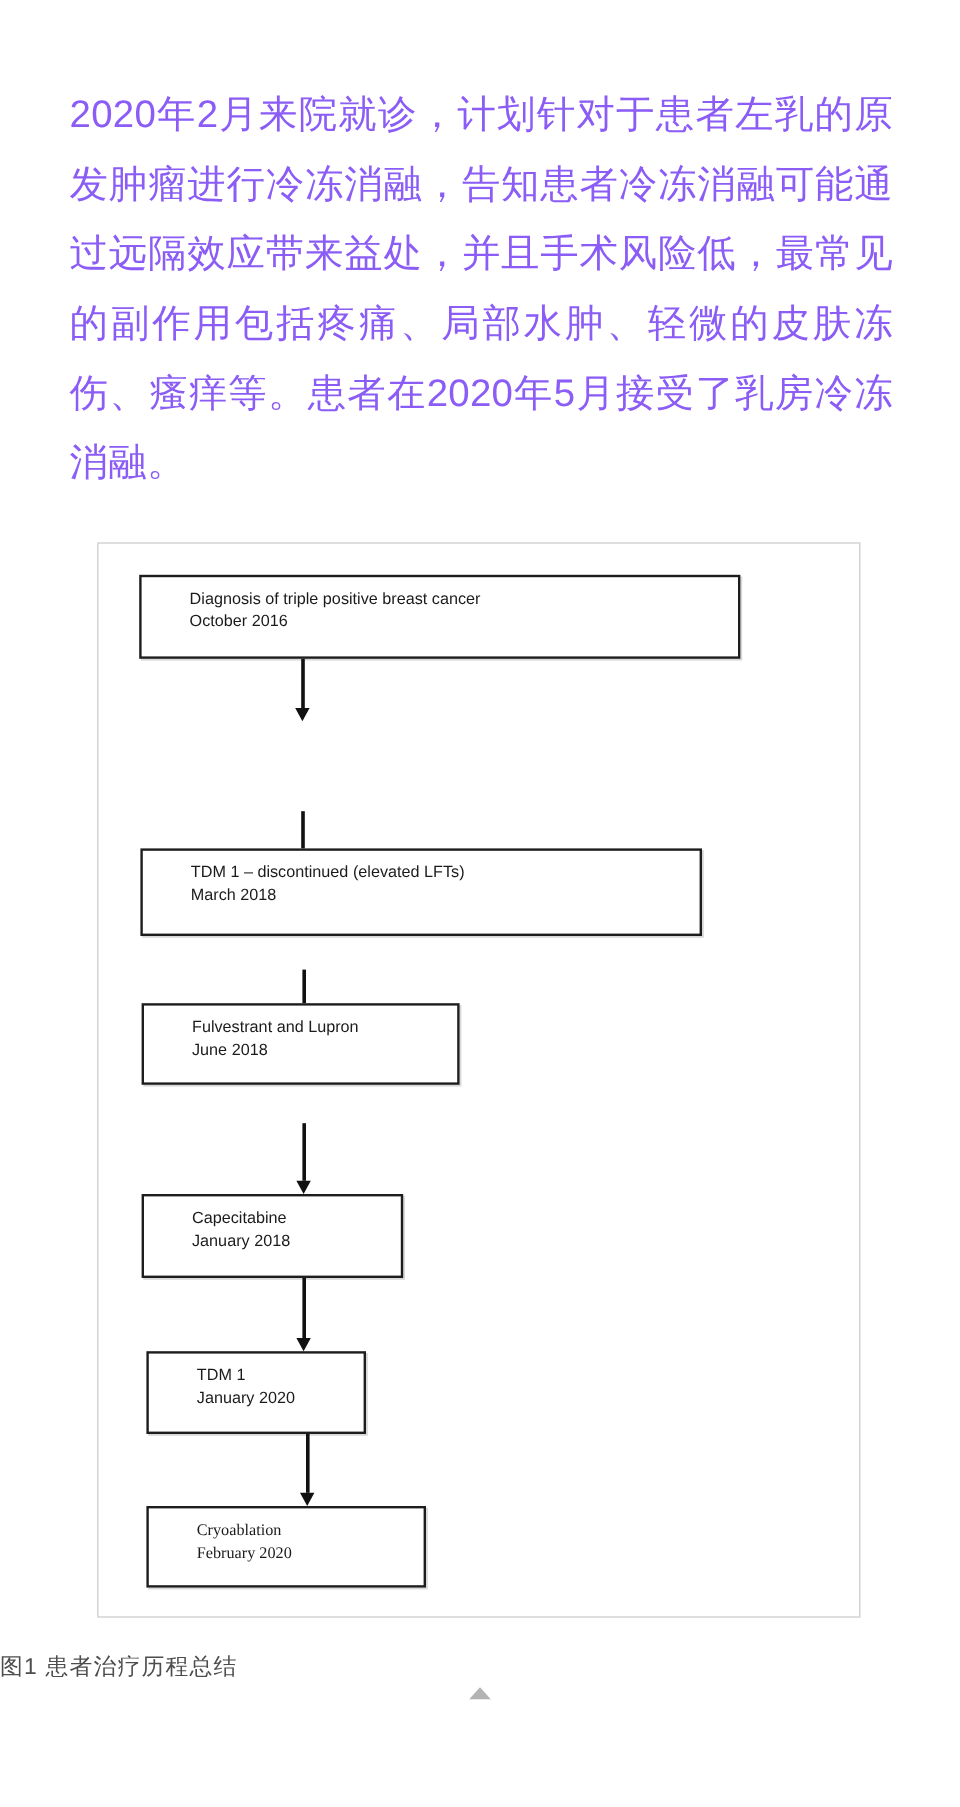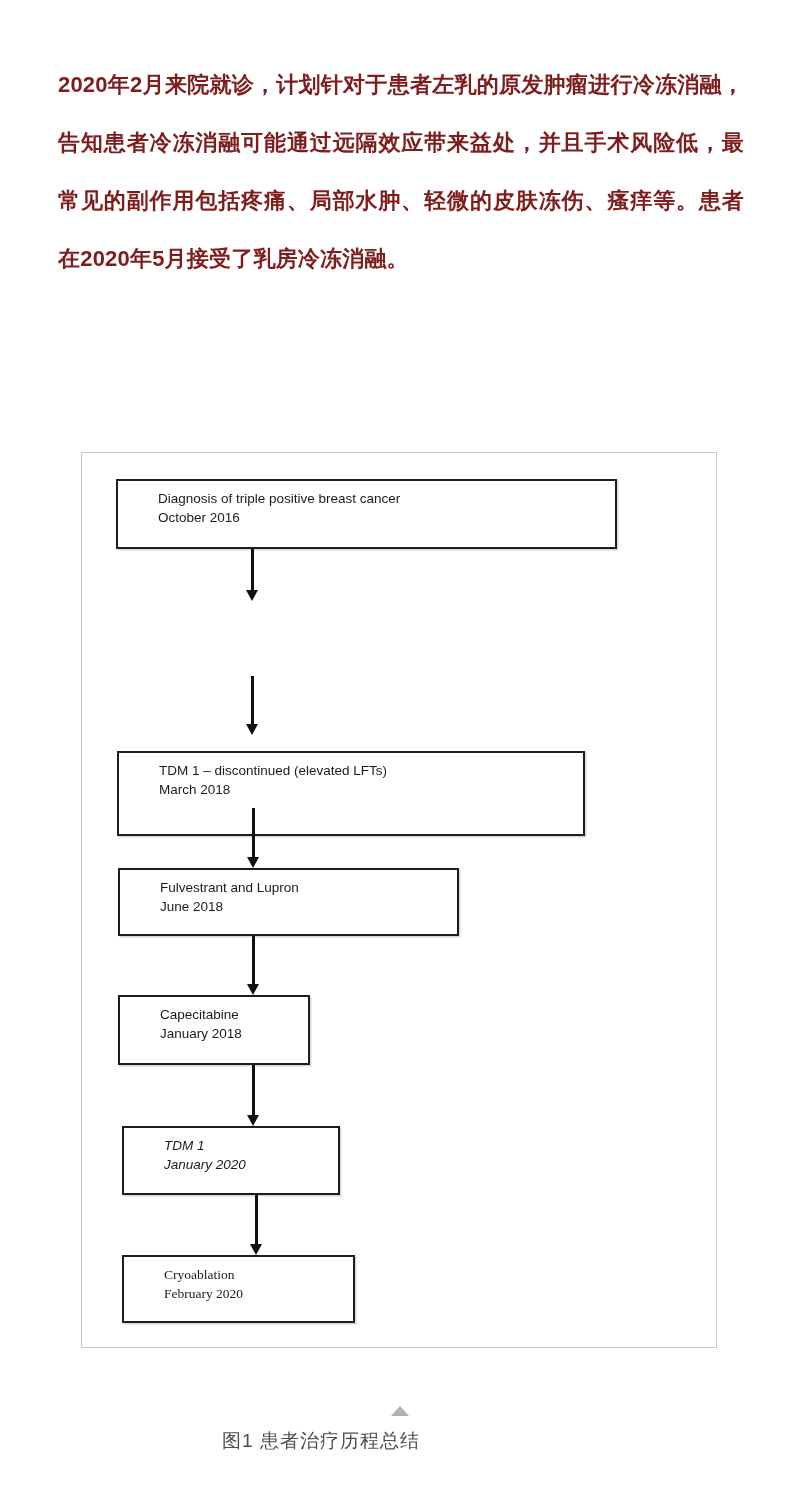--- a/index.html
+++ b/index.html
@@ -15,27 +15,26 @@
     color: #1a1a1a;
     overflow: hidden;
   }
 
   
   #article-paragraph {
     position: absolute;
     left: 58px;
     top: 34px;
     width: 686px;
-    font-size: 22px;
+    font-size: 32px;
     line-height: 58px;
     letter-spacing: 0.2px;
-    color: #7f1d1d;
+    color: #8b5cf6;
     text-align: justify;
     text-justify: inter-ideograph;
-    font-weight: bold;
   }
 
   
   #figure-block {
     position: absolute;
     left: 0;
     top: 0;
     width: 800px;
     height: 1506px;
   }
@@ -64,24 +63,24 @@
     line-height: 19px;
     color: #1b1b1b;
     white-space: nowrap;
   }
   .flow-box .line-1 { top: 8px; }
   .flow-box .line-2 { top: 27px; }
 
   
   #box-1 { left: 116px; top: 479px; width: 501px; height: 70px; }
   #box-2 { left: 116px; top: 601px; width: 570px; height: 75px; }
-  #box-3 { left: 117px; top: 751px; width: 468px; height: 85px; }
-  #box-4 { left: 118px; top: 868px; width: 341px; height: 68px; }
-  #box-5 { left: 118px; top: 995px; width: 192px; height: 70px; }
-  #box-6 { left: 122px; top: 1126px; width: 218px; height: 69px; font-style: italic; }
+  #box-3 { left: 117px; top: 707px; width: 468px; height: 73px; }
+  #box-4 { left: 118px; top: 836px; width: 265px; height: 68px; }
+  #box-5 { left: 118px; top: 995px; width: 218px; height: 70px; }
+  #box-6 { left: 122px; top: 1126px; width: 183px; height: 69px; }
   #box-7 { left: 122px; top: 1255px; width: 233px; height: 68px; font-family: Liberation Serif, serif; }
 
   
   .flow-arrow {
     position: absolute;
     width: 13px;
   }
   .flow-arrow .shaft {
     position: absolute;
     left: 5px;
@@ -120,23 +119,22 @@
     top: 1406px;
     width: 0;
     height: 0;
     border-left: 9px solid transparent;
     border-right: 9px solid transparent;
     border-bottom: 10px solid #b3b3b3;
   }
   #figure-caption {
     position: absolute;
     left: 0;
-    top: 1428px;
+    top: 1376px;
     width: 642px;
-    text-align: center;
     font-size: 19px;
     letter-spacing: 1px;
     color: #4d4d4d;
   }
 </style>
 </head>
 <body>
 
 <p id="article-paragraph">2020年2月来院就诊，计划针对于患者左乳的原发肿瘤进行冷冻消融，告知患者冷冻消融可能通过远隔效应带来益处，并且手术风险低，最常见的副作用包括疼痛、局部水肿、轻微的皮肤冻伤、瘙痒等。患者在2020年5月接受了乳房冷冻消融。</p>
 

